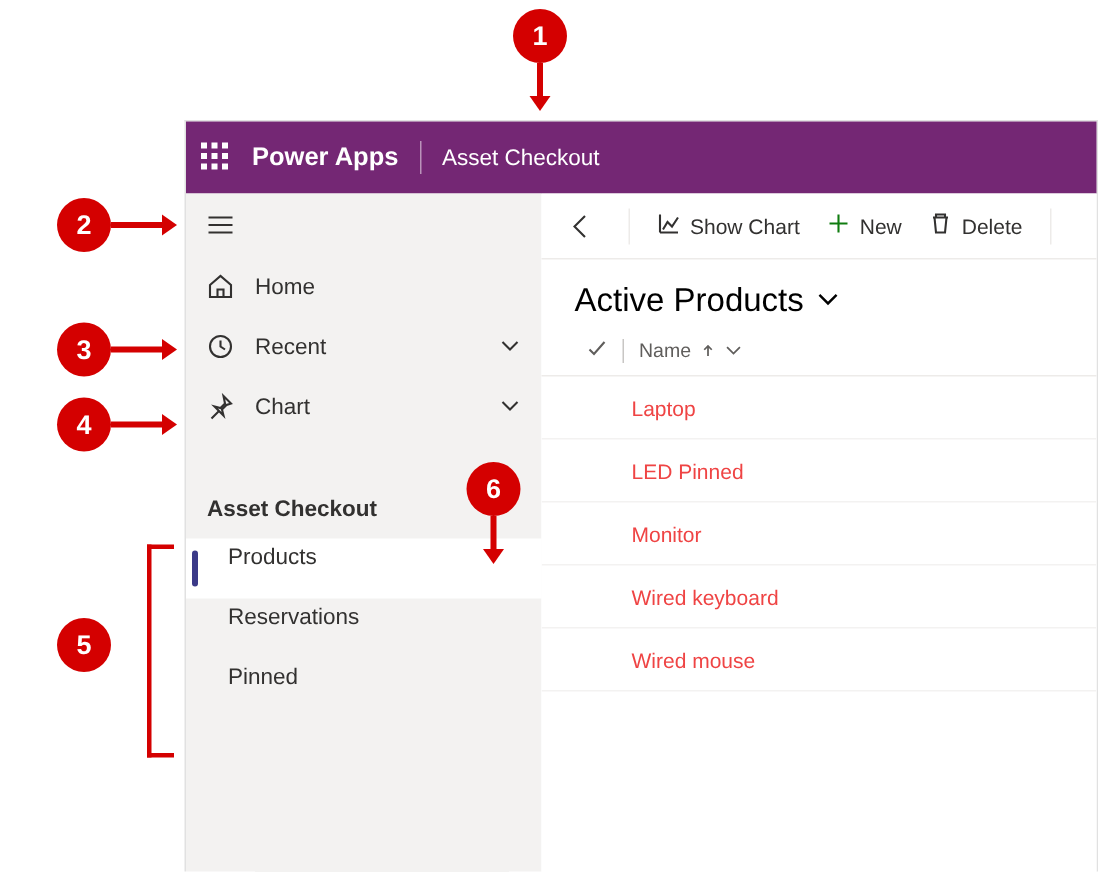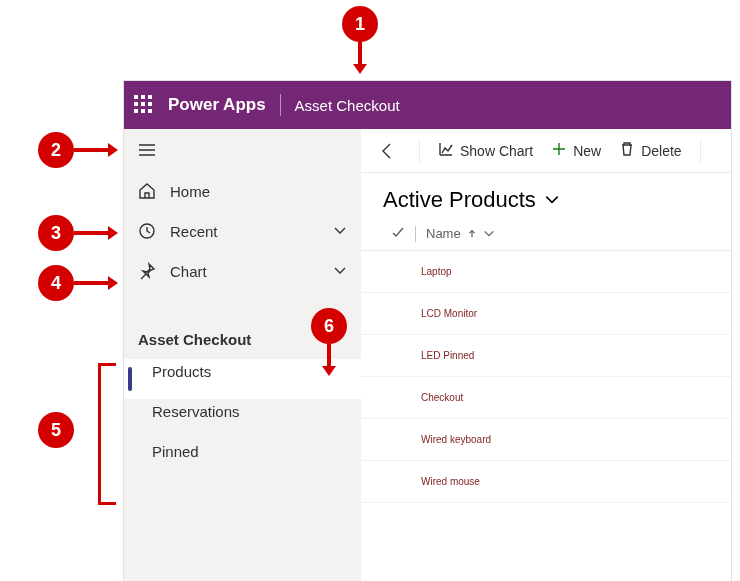--- a/index.html
+++ b/index.html
@@ -72,21 +72,21 @@
   .back { width: 26px; height: 26px; display:flex; align-items:center; justify-content:center; cursor:pointer; }
   .green { color:#107c10; }
 
   .view-head { padding: 14px 22px 8px; }
   .view-title { font-size: 22px; font-weight: 400; display:flex; align-items:center; gap:8px; cursor:pointer; }
   .grid-head { display:flex; align-items:center; gap:10px; padding: 4px 22px 8px 30px; font-size:13px; color:#605e5c; border-bottom:1px solid #edebe9; }
   .col-name { display:flex; align-items:center; gap:6px; cursor:pointer; }
 
   .grid-rows { flex:1; overflow:hidden; }
   .grid-row { height: 42px; display:flex; align-items:center; padding: 0 22px 0 60px; border-bottom:1px solid #f3f2f1; }
-  .grid-row a { color:#7f1d1d; text-decoration:none; font-size:10px; cursor:pointer; }
+  .grid-row a { color:#ef4444; text-decoration:none; font-size:14px; cursor:pointer; }
 
   svg { stroke: currentColor; fill: none; stroke-width: 1.4; }
 </style>
 </head>
 <body>
 
 <div class="callout arrow-down" style="top:6px; left:342px;">1</div>
 <div class="callout arrow-right" style="top:132px; left:38px;">2</div>
 <div class="callout arrow-right" style="top:215px; left:38px;">3</div>
 <div class="callout arrow-right" style="top:265px; left:38px;">4</div>
@@ -235,27 +235,24 @@
               <path d="M2 4l5 5 5-5"></path>
             </svg>
         </div>
       </div>
 
       <div class="grid-rows">
         <div class="grid-row">
             <a>Laptop</a>
           </div>
         <div class="grid-row">
-            <a>LCD Monitor</a>
-          </div>
-        <div class="grid-row">
             <a>LED Pinned</a>
           </div>
         <div class="grid-row">
-            <a>Checkout</a>
+            <a>Monitor</a>
           </div>
         <div class="grid-row">
             <a>Wired keyboard</a>
           </div>
         <div class="grid-row">
             <a>Wired mouse</a>
           </div>
       </div>
     </div>
 

